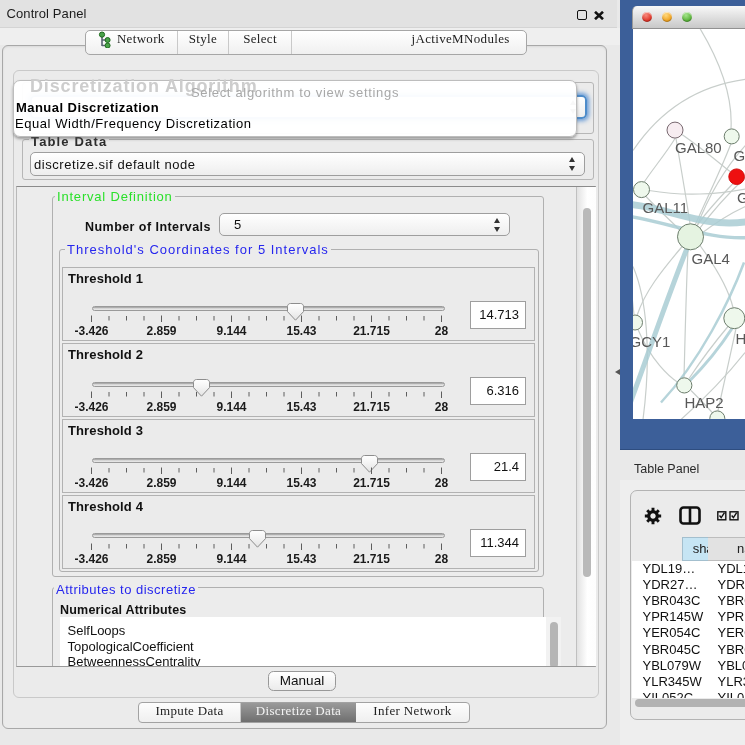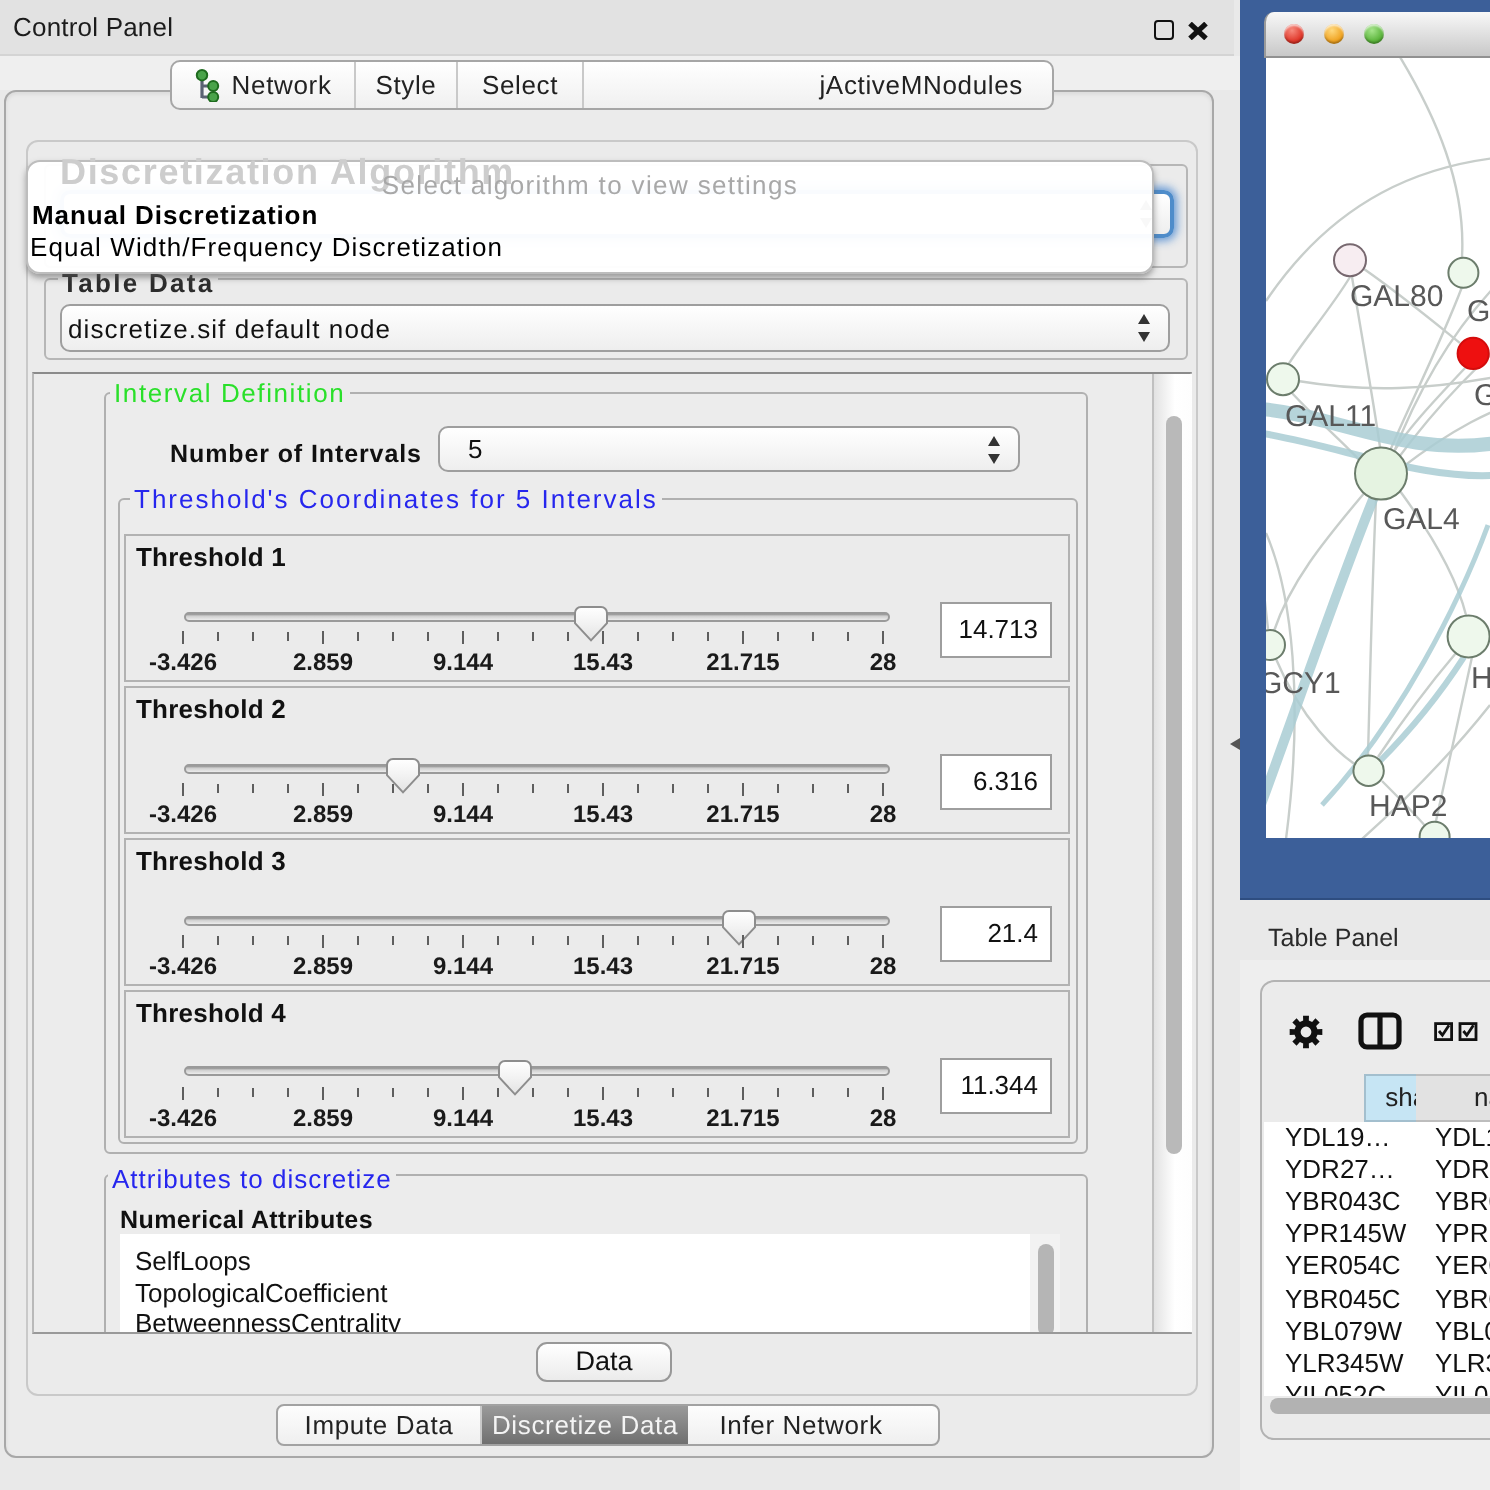--- a/index.html
+++ b/index.html
@@ -14,22 +14,22 @@
   #icon-float{left:577px;top:9.8px;width:7.5px;height:8.5px;border:1.6px solid #111;border-radius:2px;}
   #icon-close{left:594px;top:11px;}
   #outerpanel{left:2px;top:45px;width:603px;height:682px;background:#ebebeb;
               border:1px solid #a8a8a8;border-radius:6px;box-shadow:inset 0 1px 2px rgba(0,0,0,0.08);}
   #innerpanel{left:13px;top:70px;width:584px;height:626px;background:#ebebeb;
               border:1px solid #c9c9c9;border-radius:6px;}
   
   #tabbar{left:85px;top:30px;width:442px;height:25px;background:linear-gradient(#ffffff,#f0f0f0);
           border:1px solid #a6a6a6;border-radius:5px;display:flex;overflow:hidden;
           box-sizing:border-box;}
-  .tabseg{height:100%;display:flex;align-items:center;justify-content:center;
-          font-size:13px;letter-spacing:0.33px;color:#222;border-right:1px solid #c9c9c9;box-sizing:border-box;}
+  .tabseg{height:100%;display:flex;align-items:flex-start;justify-content:center;
+          font-size:13px;letter-spacing:0.33px;color:#222;border-right:1px solid #c9c9c9;box-sizing:border-box;font-family:Liberation Serif, serif;}
   .tabseg:last-child{border-right:none;}
   .tabdark{background:linear-gradient(#9a9a9a,#6f6f6f);color:#f4f4f4;border-right:none;}
   
   .group{position:absolute;border:1px solid #b6b6b6;border-radius:3px;}
   .gtitle{position:absolute;font-size:13px;background:transparent;padding:0 2px;}
   .bold{font-weight:bold;}
   
   .combo{position:absolute;background:linear-gradient(#ffffff,#eeeeee);border:1px solid #9e9e9e;
          border-radius:5px;box-sizing:border-box;font-size:13px;color:#111;}
   .combo .ctext{position:absolute;left:3px;top:4px;white-space:nowrap;letter-spacing:0.55px;}
@@ -55,21 +55,21 @@
          background:linear-gradient(#8f8f8f,#cfcfcf 35%,#ececec);border:0.5px solid #9a9a9a;box-sizing:border-box;}
   .thumb{position:absolute;top:33.5px;width:17px;height:18px;}
   .vbox{position:absolute;left:407px;top:33px;width:56px;height:28px;background:#ffffff;
         border:1px solid #9e9e9e;box-sizing:border-box;font-size:13px;color:#111;
         text-align:right;line-height:26px;padding-right:6px;}
   .ticks{position:absolute;left:0;top:47px;width:471px;height:8px;}
   .tlabels{position:absolute;left:0;top:56px;width:471px;height:13px;font-size:12px;
            font-weight:bold;color:#1a1a1a;}
   .tlab{position:absolute;top:0;transform:translateX(-50%);}
   
-  #attrlist{left:60px;top:617px;width:470px;height:50px;background:#ffffff;}
+  #attrlist{left:60px;top:617px;width:470px;height:50px;background:#ffffff;padding-left:31px;}
   .litem{position:absolute;left:7.5px;font-size:13px;color:#111;white-space:nowrap;}
   
   #applybtn{left:268px;top:671px;width:68px;height:20px;background:linear-gradient(#ffffff,#ebebeb);
             border:1px solid #989898;border-radius:5.5px;box-sizing:border-box;
             font-size:13.5px;color:#111;text-align:center;line-height:18px;}
   #bottabs{left:138px;top:701.5px;width:332px;height:21px;background:linear-gradient(#fdfdfd,#efefef);
            border:1px solid #a2a2a2;border-radius:4px;display:flex;overflow:hidden;box-sizing:border-box;}
   
   #popup{left:13px;top:80px;width:564px;height:56.5px;background:rgba(255,255,255,0.97);
          border:1px solid #bdbdbd;border-radius:7px;box-sizing:border-box;
@@ -344,24 +344,24 @@
         <div class="litem" style="top:21.5px;">TopologicalCoefficient</div>
         <div class="litem" style="top:37px;">BetweennessCentrality</div>
         <div style="position:absolute;right:0;top:0;width:15px;height:50px;background:#f2f2f2;"></div>
         <div style="position:absolute;right:3.5px;top:4.5px;width:8px;height:46px;background:#b5b5b5;border-radius:4px;"></div>
       </div>
     </div>
   </div>
   <div class="abs" id="vsbchannel"></div>
   <div class="abs" id="vsbthumb"></div>
 
-  <div class="abs" id="applybtn">Data</div>
+  <div class="abs" id="applybtn">Manual</div>
   <div class="abs" id="bottabs">
     <div class="tabseg" style="width:102px;">Impute Data</div>
-    <div class="tabseg tabdark" style="width:103px;">Discretize Data</div>
+    <div class="tabseg tabdark" style="width:115px;">Discretize Data</div>
     <div class="tabseg" style="width:113px;">Infer Network</div>
   </div>
 
   <div class="abs" style="left:614.5px;top:369px;width:0;height:0;
        border-top:3.5px solid transparent;border-bottom:3.5px solid transparent;
        border-right:5px solid #555;"></div>
 
   <div class="abs" id="popup"></div>
   <div class="abs" id="ghosttitle">Discretization Algorithm</div>
   <div class="pitem" style="left:0;top:85px;width:590px;text-align:center;color:#a8a8a8;font-size:13px;letter-spacing:0.68px;">Select algorithm to view settings</div>

